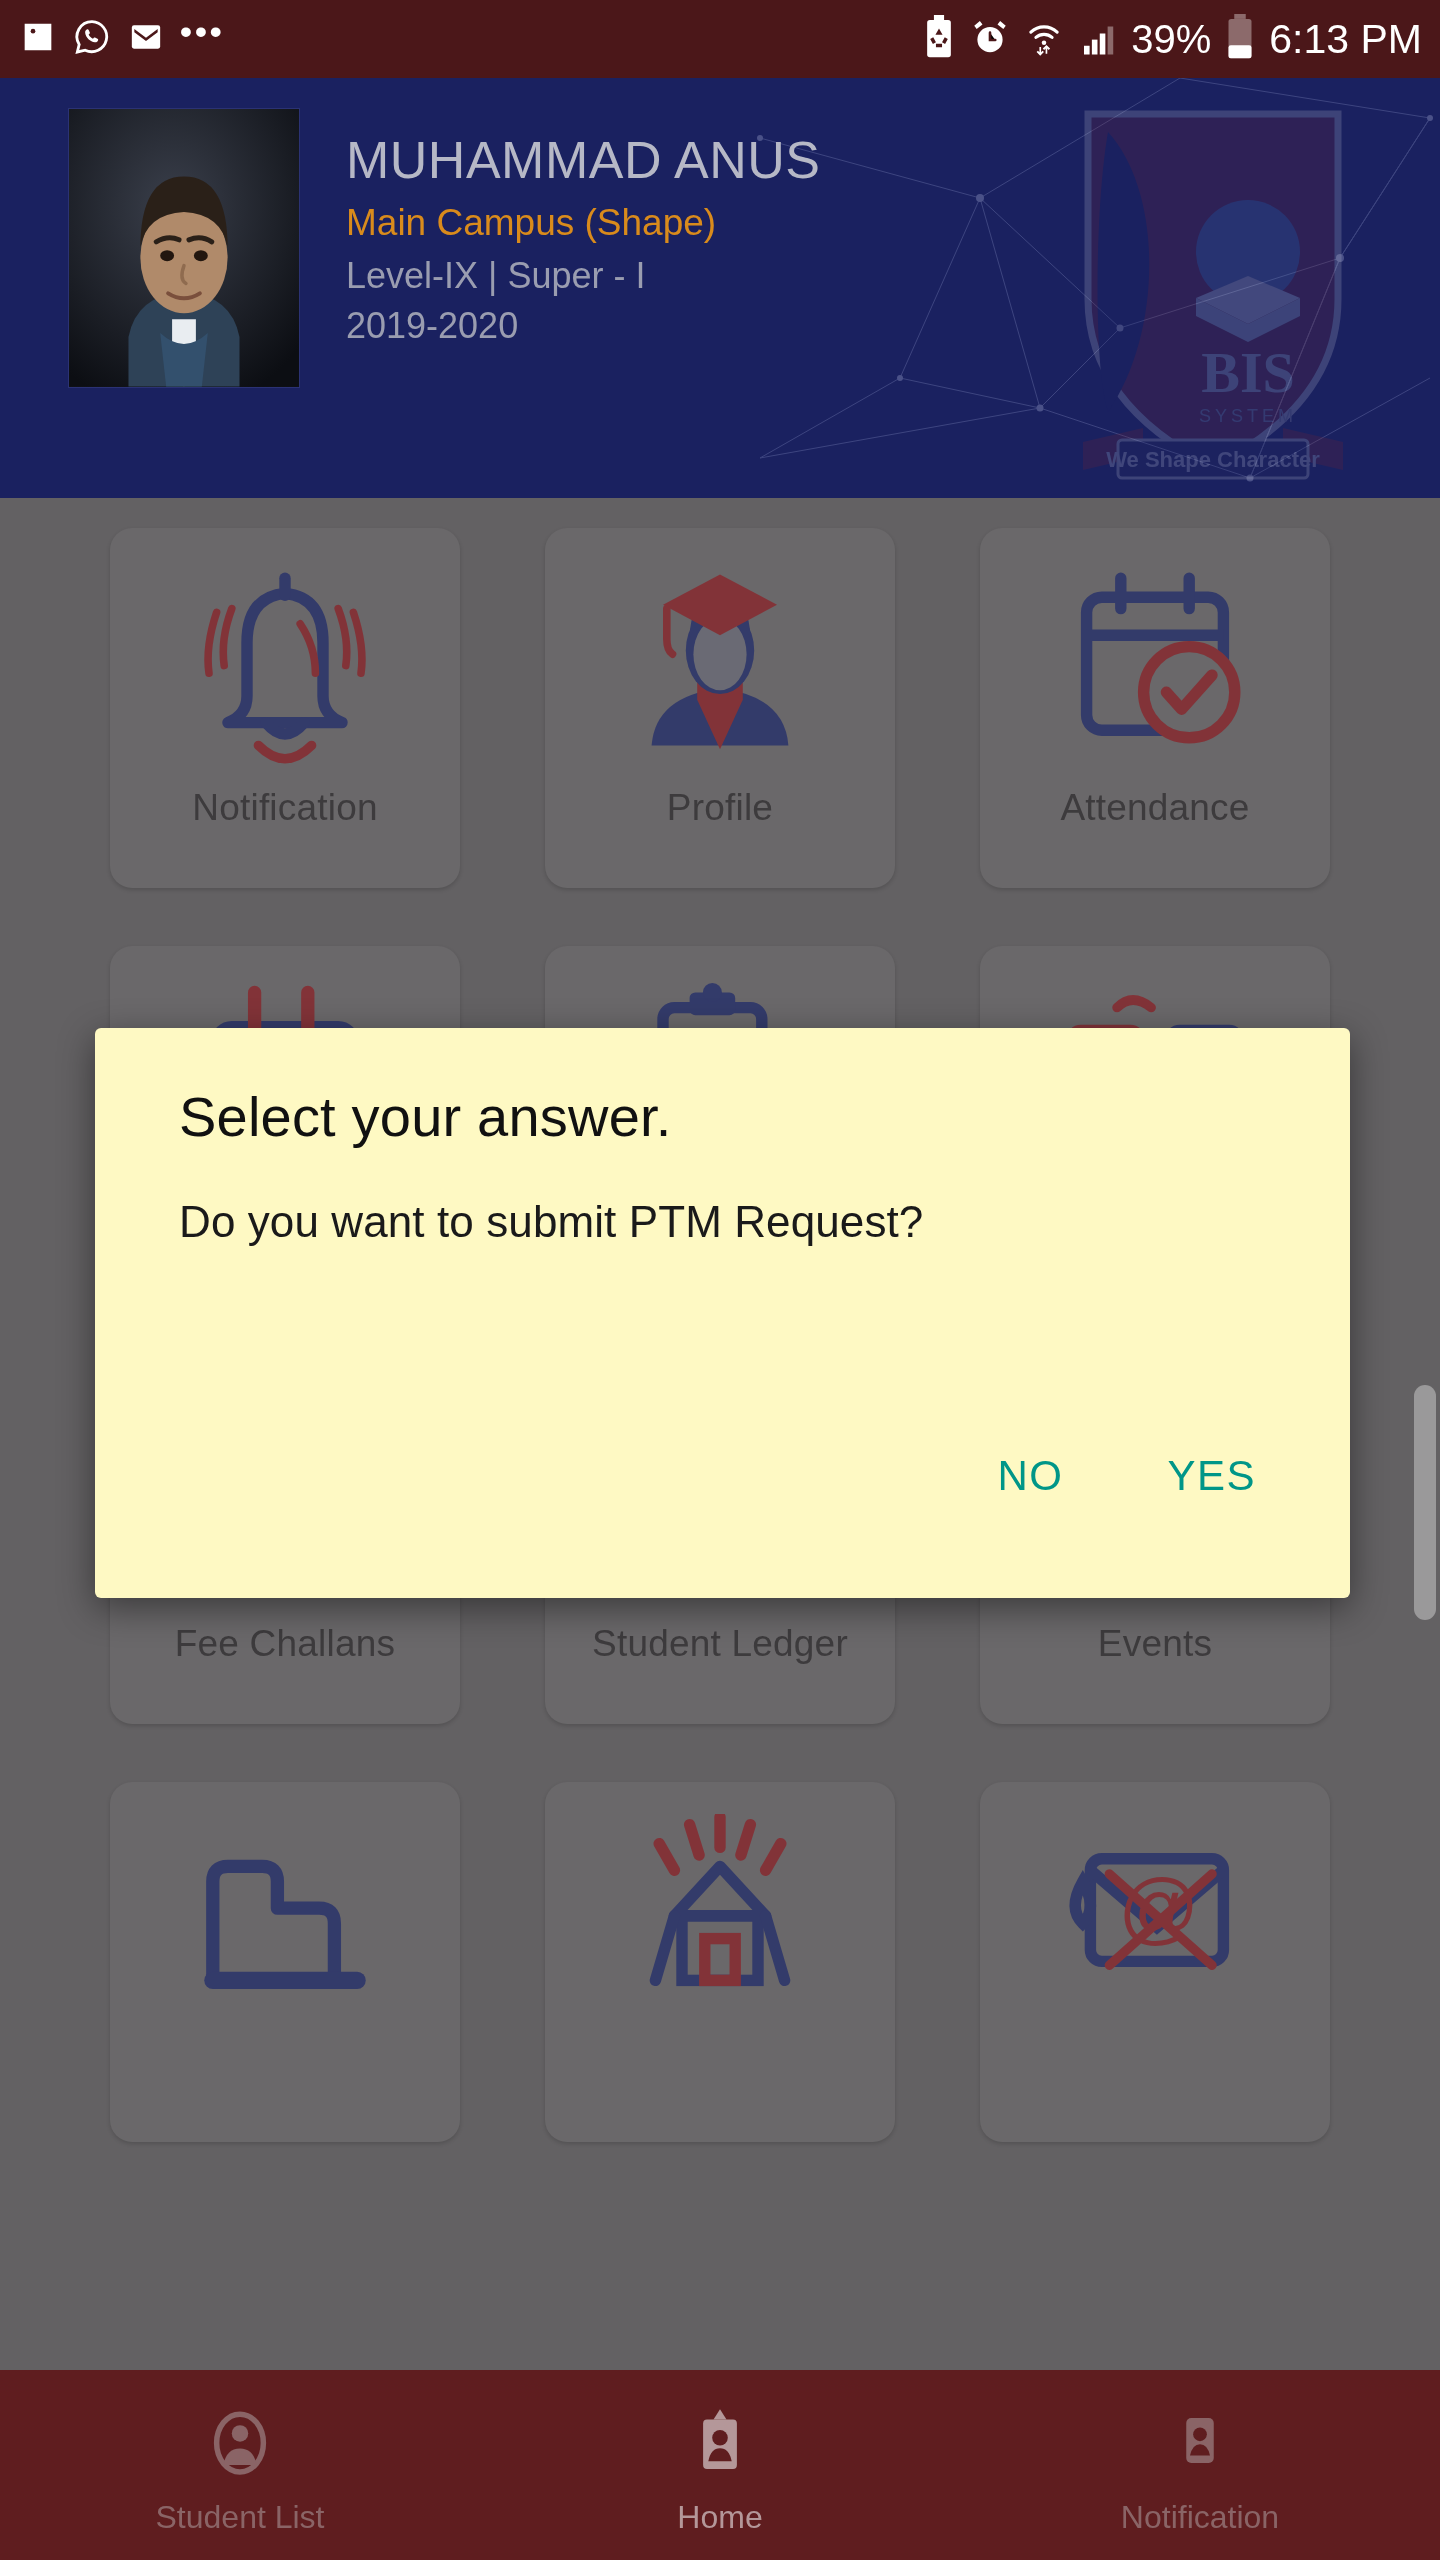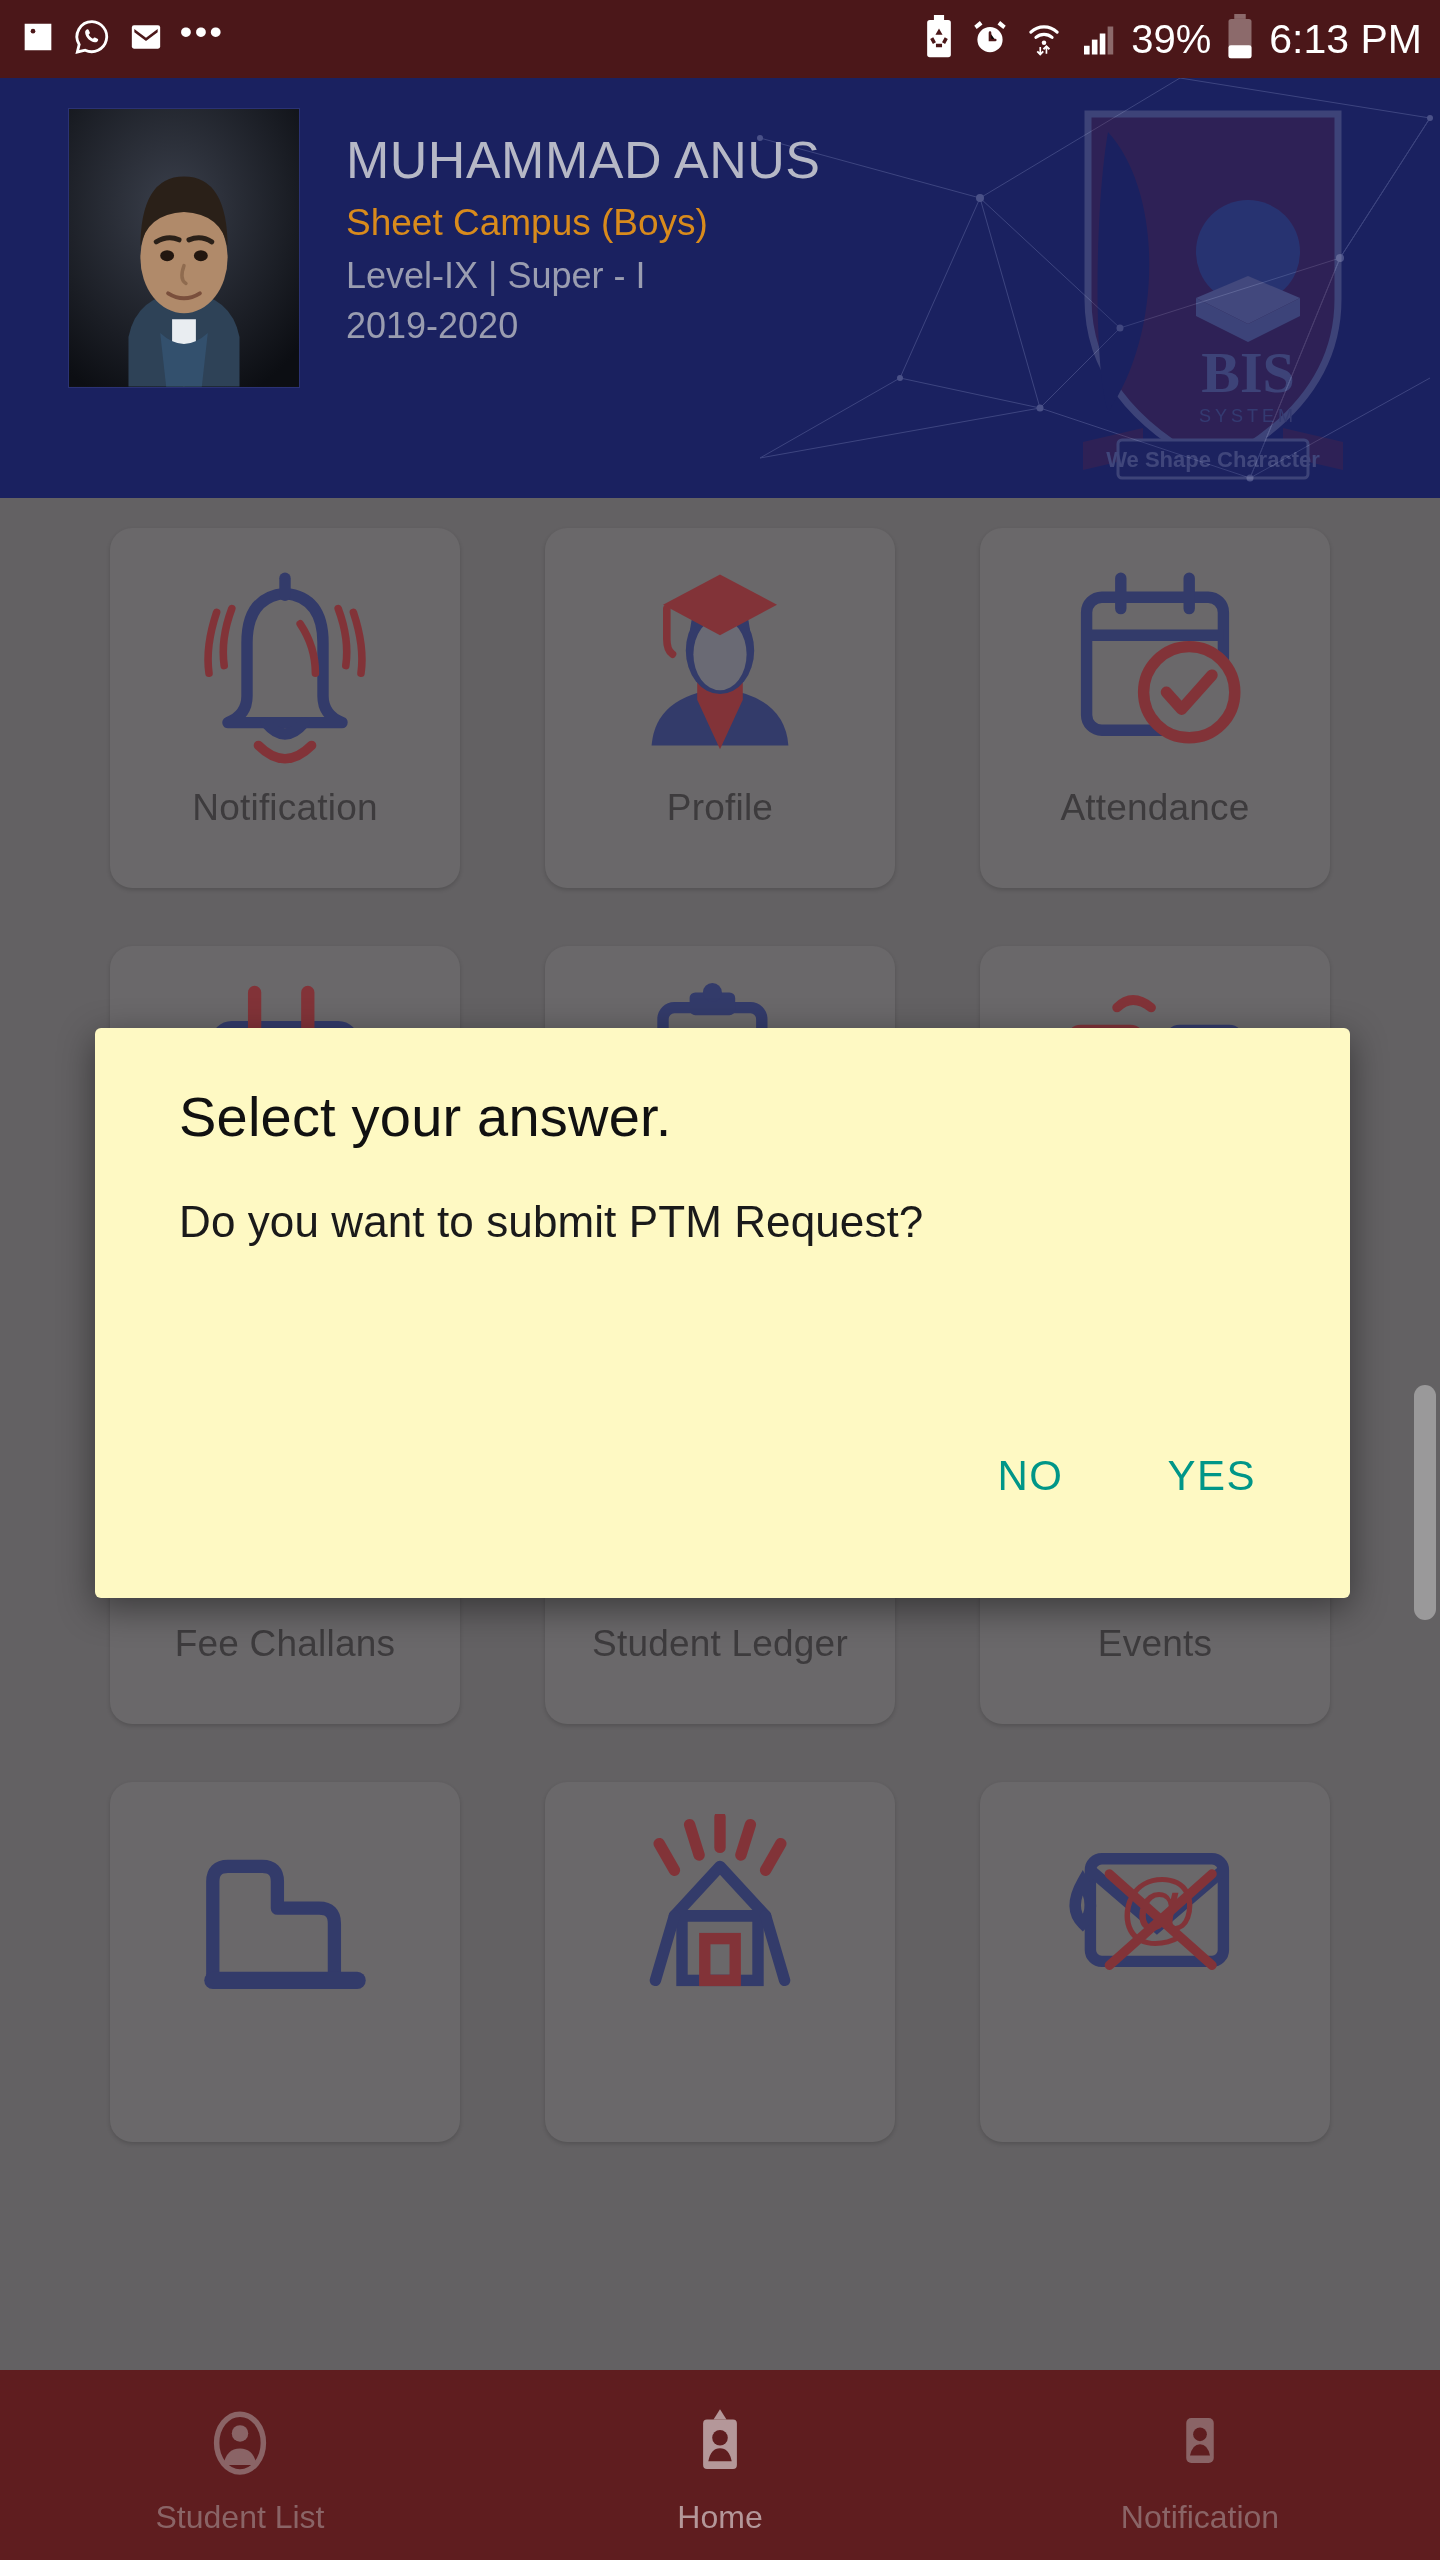--- a/index.html
+++ b/index.html
@@ -237,21 +237,21 @@
           <ellipse cx="99" cy="148" rx="7" ry="5.5" fill="#22160f"></ellipse>
           <ellipse cx="133" cy="148" rx="7" ry="5.5" fill="#22160f"></ellipse>
           <path d="M88 134 q12 -7 23 -2" stroke="#2a2018" stroke-width="5" fill="none" stroke-linecap="round"></path>
           <path d="M121 132 q12 -5 23 2" stroke="#2a2018" stroke-width="5" fill="none" stroke-linecap="round"></path>
           <path d="M116 158 q-5 14 2 18" stroke="#8f6b4f" stroke-width="3.5" fill="none" stroke-linecap="round"></path>
           <path d="M100 186 q16 10 32 0" stroke="#7a4f3c" stroke-width="4" fill="none" stroke-linecap="round"></path>
         </svg>
       </div>
       <div class="hdr-text">
         <div class="hdr-name">MUHAMMAD ANUS</div>
-        <div class="hdr-campus">Sheet Campus (Boys)</div>
+        <div class="hdr-campus">Main Campus (Shape)</div>
         <div class="hdr-level">Level-IX | Super - I</div>
         <div class="hdr-year">2019-2020</div>
       </div>
     </div>
   </div>
 
   <div class="grid">
 
     <div class="row">
       <div class="tile">

